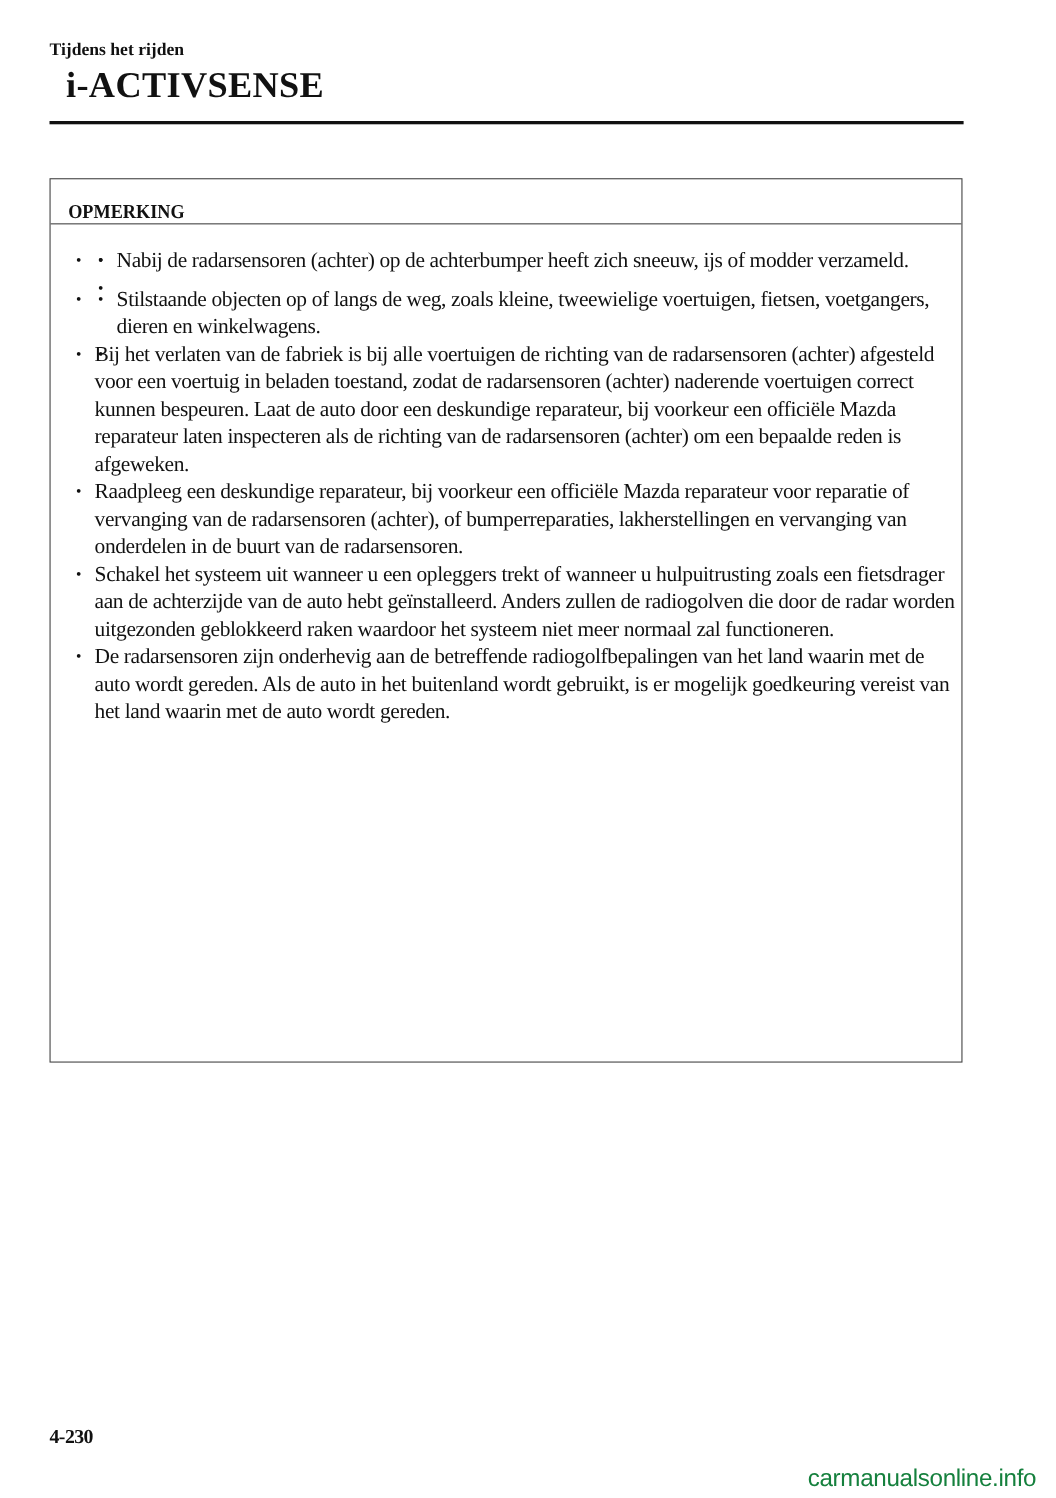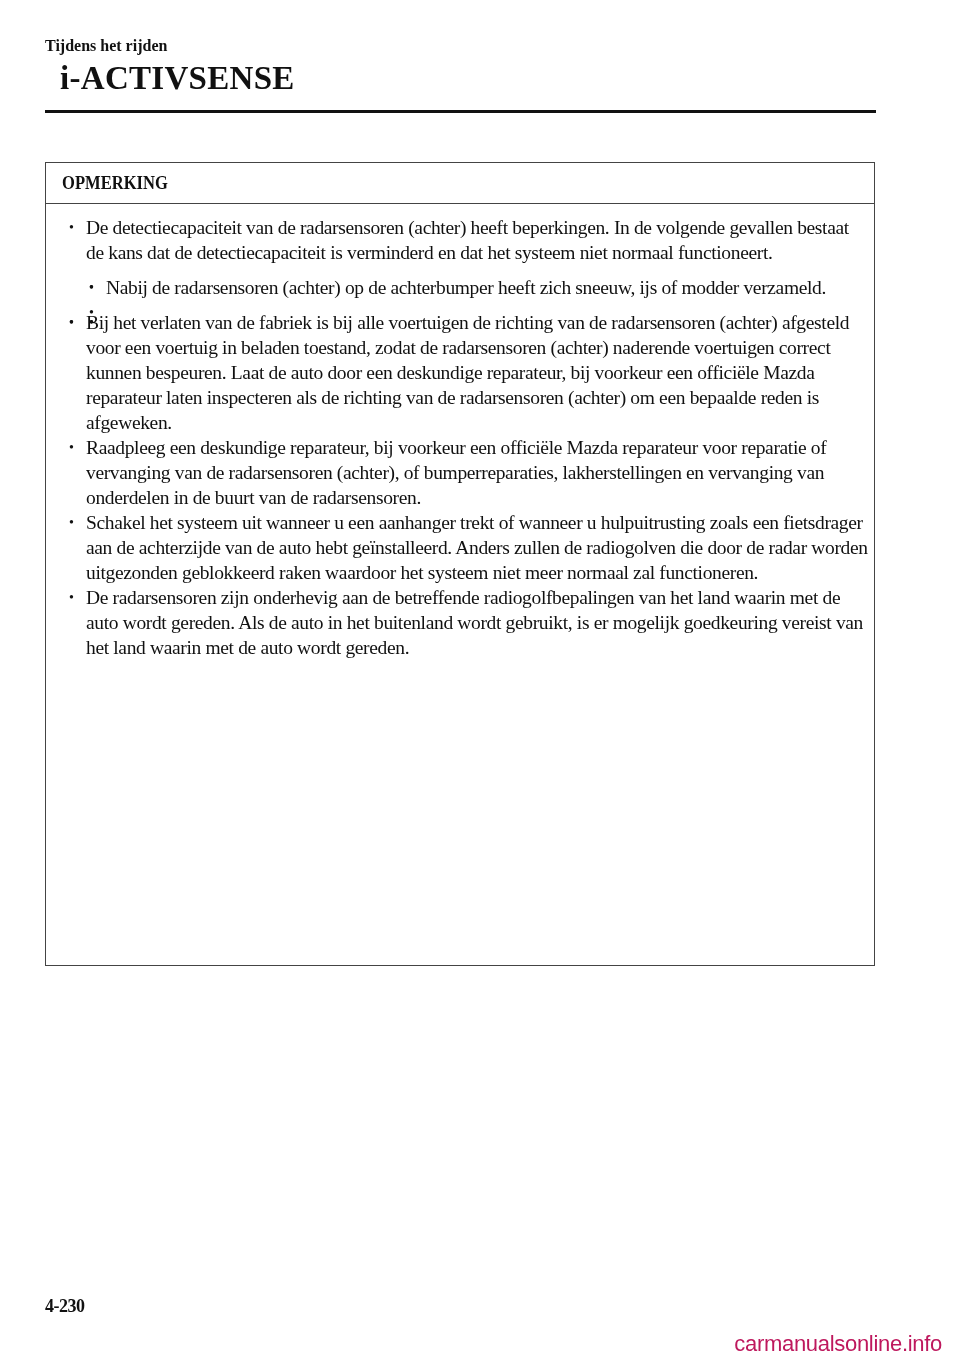--- a/index.html
+++ b/index.html
@@ -48,21 +48,21 @@
       height: 804px;
       border: 1.5px solid #444444;
       box-sizing: border-box;
     }
     .note-header {
       height: 41px;
       border-bottom: 1.5px solid #444444;
       box-sizing: border-box;
       padding-left: 16px;
       display: flex;
-      align-items: center;
+      align-items: flex-end;
     }
     .note-title {
       font-size: 18px;
       font-weight: bold;
       letter-spacing: 0px;
       transform: scaleX(0.92);
       transform-origin: left center;
     }
     .note-body {
       padding: 11px 0 0 0;
@@ -114,75 +114,75 @@
       font-size: 18px;
       font-weight: bold;
       letter-spacing: -0.5px;
     }
     .watermark {
       position: absolute;
       right: 18px;
       top: 1331px;
       font-family: "Liberation Sans", "DejaVu Sans", sans-serif;
       font-size: 22px;
-      color: #be185d;
+      color: #15803d;
       letter-spacing: -0.3px;
     }
   </style>
 </head>
 <body>
 
 <div class="section-label">Tijdens het rijden</div>
 <div class="page-title">i-ACTIVSENSE</div>
 <div class="header-rule"></div>
 
 <div class="note-box">
   <div class="note-header">
     <span class="note-title">OPMERKING</span>
   </div>
   <div class="note-body">
     <ul class="bullets">
       <li>
         <span class="bullet">•</span>
-        <span>De detectiecapaciteit van de radarsensoren (achter) heeft beperkingen. In de volgende gevallen bestaat de kans dat de detectiecapaciteit is verminderd en dat het systeem niet normaal functioneert.</span>
         <ul class="sub">
           <li>
             <span class="bullet">•</span>
           </li>
           <li>
             <span class="bullet">•</span>
             <span>Nabij de radarsensoren (achter) op de achterbumper heeft zich sneeuw, ijs of modder verzameld.</span>
           </li>
           <li>
             <span class="bullet">•</span>
           </li>
         </ul>
       </li>
       <li>
         <span class="bullet">•</span>
         <ul class="sub">
           <li>
             <span class="bullet">•</span>
+            <span>Stilstaande objecten op of langs de weg, zoals kleine, tweewielige voertuigen, fietsen, voetgangers, dieren en winkelwagens.</span>
           </li>
           <li>
             <span class="bullet">•</span>
           </li>
         </ul>
       </li>
       <li>
         <span class="bullet">•</span>
         <span>Bij het verlaten van de fabriek is bij alle voertuigen de richting van de radarsensoren (achter) afgesteld voor een voertuig in beladen toestand, zodat de radarsensoren (achter) naderende voertuigen correct kunnen bespeuren. Laat de auto door een deskundige reparateur, bij voorkeur een officiële Mazda reparateur laten inspecteren als de richting van de radarsensoren (achter) om een bepaalde reden is afgeweken.</span>
       </li>
       <li>
         <span class="bullet">•</span>
         <span>Raadpleeg een deskundige reparateur, bij voorkeur een officiële Mazda reparateur voor reparatie of vervanging van de radarsensoren (achter), of bumperreparaties, lakherstellingen en vervanging van onderdelen in de buurt van de radarsensoren.</span>
       </li>
       <li>
         <span class="bullet">•</span>
-        <span>Schakel het systeem uit wanneer u een aanhanger trekt of wanneer u hulpuitrusting zoals een fietsdrager aan de achterzijde van de auto hebt geïnstalleerd.  Anders zullen de radiogolven die door de radar worden uitgezonden geblokkeerd raken waardoor het systeem niet meer normaal zal functioneren.</span>
+        <span>Schakel het systeem uit wanneer u een opleggers trekt of wanneer u hulpuitrusting zoals een fietsdrager aan de achterzijde van de auto hebt geïnstalleerd.  Anders zullen de radiogolven die door de radar worden uitgezonden geblokkeerd raken waardoor het systeem niet meer normaal zal functioneren.</span>
       </li>
       <li>
         <span class="bullet">•</span>
         <span>De radarsensoren zijn onderhevig aan de betreffende radiogolfbepalingen van het land waarin met de auto wordt gereden. Als de auto in het buitenland wordt gebruikt, is er mogelijk goedkeuring vereist van het land waarin met de auto wordt gereden.</span>
       </li>
     </ul>
   </div>
 </div>
 
 <div class="page-number">4-230</div>

